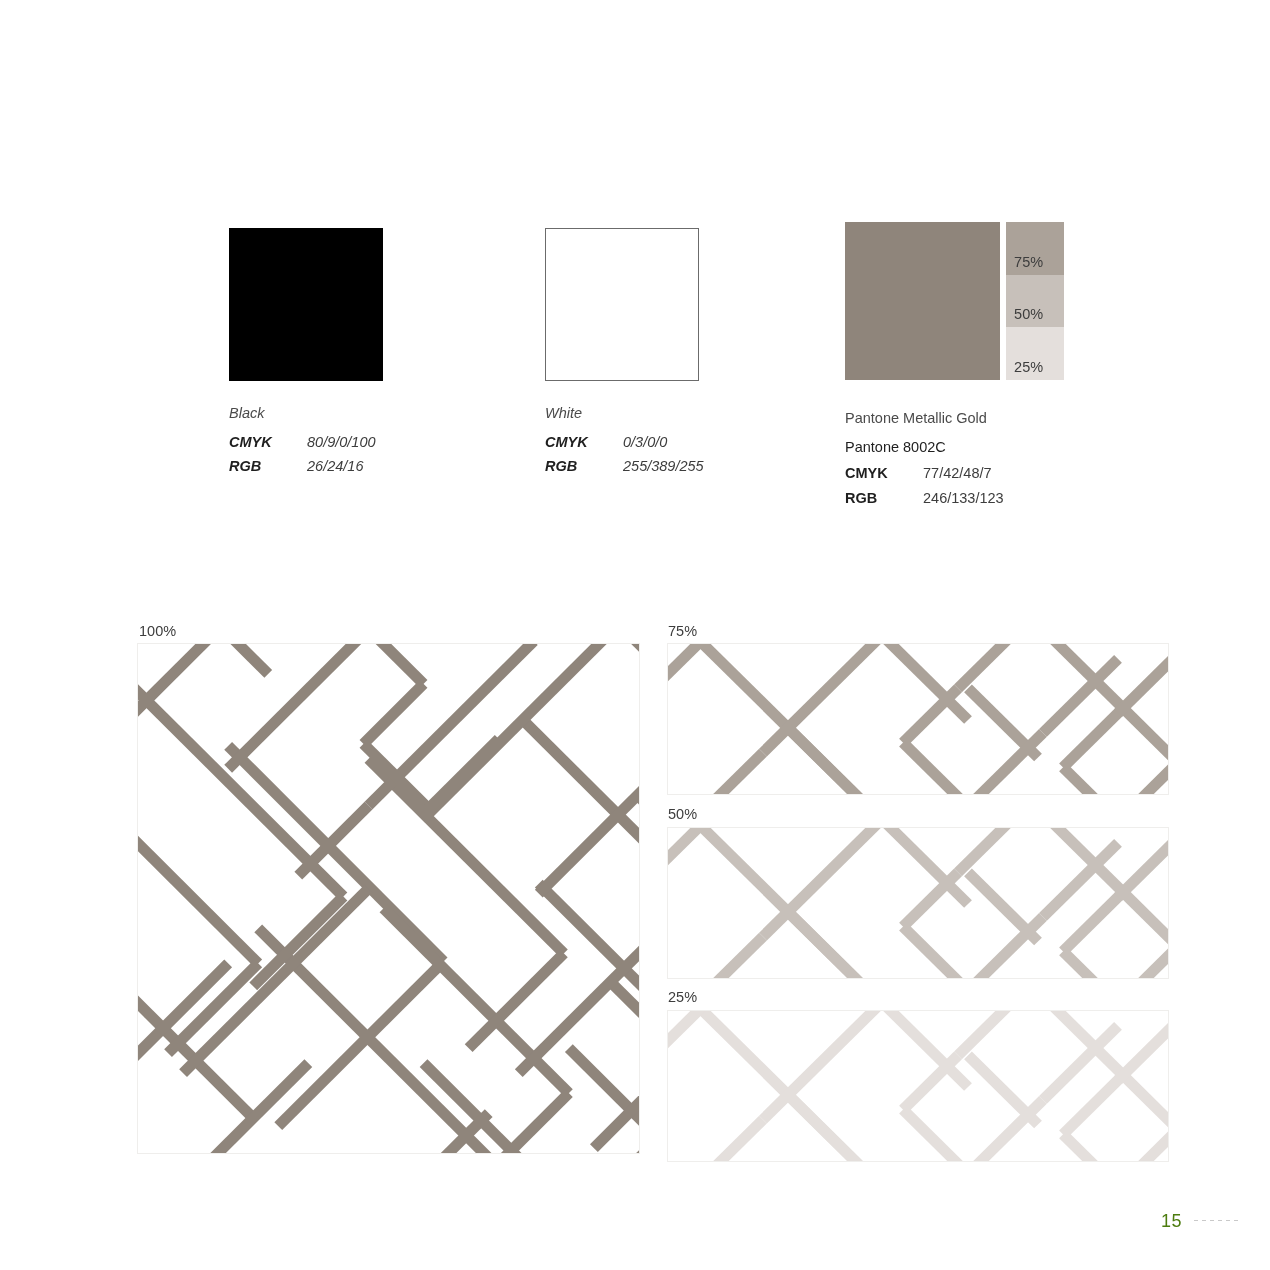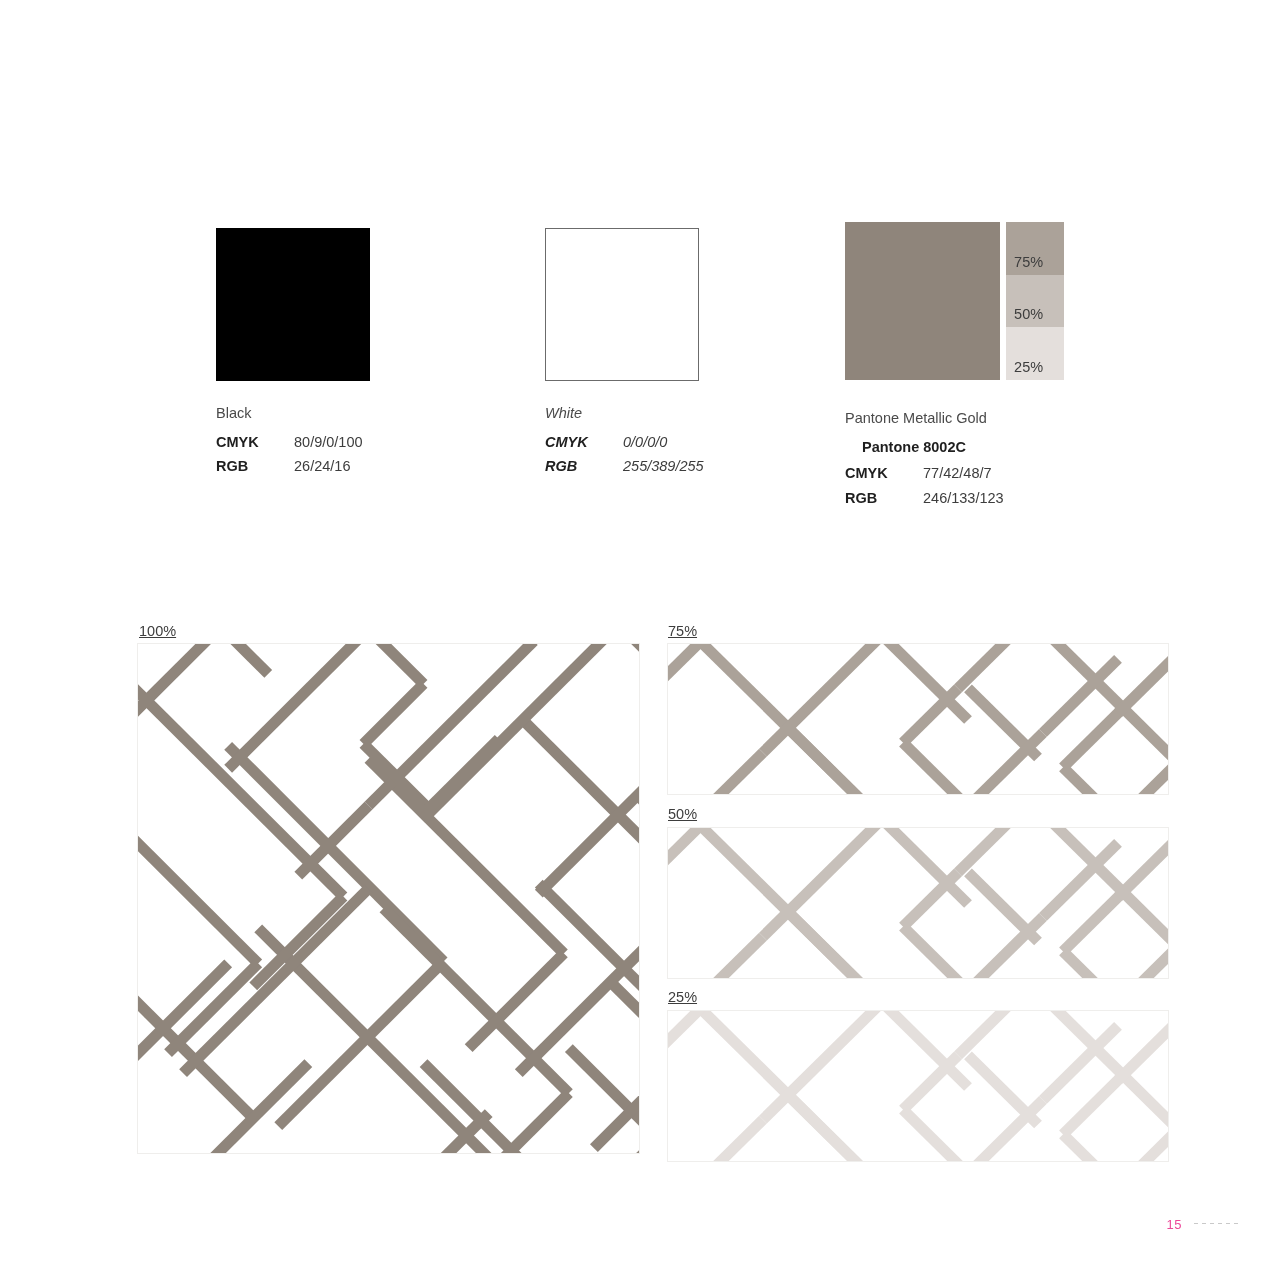--- a/index.html
+++ b/index.html
@@ -13,21 +13,21 @@
     position: relative;
     font-family: "Liberation Sans", sans-serif;
     color: #3a3a3a;
     overflow: hidden;
   }
 
   
   .swatch-row { position: absolute; left: 0; top: 0; width: 1270px; height: 520px; }
 
   .swatch-group { position: absolute; }
-  #group-black { left: 216px; top: 228px; }
+  #group-black { left: 229px; top: 228px; font-style: italic; }
   #group-white { left: 545px; top: 228px; font-style: italic; }
   #group-gold  { left: 845px; top: 222px; }
 
   .chip {
     width: 154px;
     height: 153px;
     box-sizing: border-box;
   }
   .chip-black { background: #000000; }
   .chip-white { background: #ffffff; border: 1px solid #6b6b6b; }
@@ -53,34 +53,33 @@
     font-size: 14.5px;
     color: #3d3d3d;
     letter-spacing: .1px;
   }
   .tint-75 { background: #aba299; }
   .tint-50 { background: #c7c0ba; }
   .tint-25 { background: #e4dfdc; }
 
   .meta { margin-top: 20px; font-size: 14.5px; line-height: 24.5px; color: #3d3d3d; }
   .meta .name { color: #4a4a4a; margin-bottom: 4px; }
-  .meta .pantone { font-weight: bold; color: #1f1f1f; margin-bottom: 2px; margin-left: 17px; }
+  .meta .pantone { font-weight: normal; color: #1f1f1f; margin-bottom: 2px; }
   .meta .row { display: flex; }
   .meta .row .k { font-weight: bold; color: #1f1f1f; width: 78px; flex: 0 0 78px; }
   .meta .row .v { color: #3d3d3d; }
 
   #group-gold .meta { margin-top: 26px; }
   #group-gold .meta .row .k { width: 78px; flex: 0 0 78px; }
 
   
   .pattern-label {
     position: absolute;
     font-size: 14.5px;
     color: #3d3d3d;
-    text-decoration: underline;
   }
 
   .pattern-box {
     position: absolute;
     background: #ffffff;
     border: 1px solid #efeeec;
     box-sizing: border-box;
     overflow: hidden;
   }
   .pattern-box svg { display: block; width: 100%; height: 100%; }
@@ -90,21 +89,21 @@
   #pattern-50  { left: 667px; top: 827px; width: 502px; height: 152px; }
   #pattern-25  { left: 667px; top: 1010px; width: 502px; height: 152px; }
 
   #label-100 { left: 139px; top: 623px; }
   #label-75  { left: 668px; top: 623px; }
   #label-50  { left: 668px; top: 806px; }
   #label-25  { left: 668px; top: 989px; }
 
   
   .footer { position: absolute; right: 28px; bottom: 38px; display: flex; align-items: center; }
-  .folio { font-size: 13px; color: #ec4899; letter-spacing: .5px; }
+  .folio { font-size: 18px; color: #4d7c0f; letter-spacing: .5px; }
   .rule {
     width: 48px;
     height: 1px;
     margin-left: 12px;
     margin-bottom: 2px;
     background-image: linear-gradient(to right, #c9c9c9 0 4px, transparent 4px 8px);
     background-size: 8px 1px;
     background-repeat: repeat-x;
   }
 </style>
@@ -127,21 +126,21 @@
       </div>
     </div>
   </div>
 
   <div class="swatch-group" id="group-white">
     <div class="chip chip-white"></div>
     <div class="meta">
       <div class="name">White</div>
       <div class="row">
         <span class="k">CMYK</span>
-        <span class="v">0/0/0/0</span>
+        <span class="v">0/3/0/0</span>
       </div>
       <div class="row">
         <span class="k">RGB</span>
         <span class="v">255/389/255</span>
       </div>
     </div>
   </div>
 
   <div class="swatch-group" id="group-gold">
     <div class="gold-chip-wrap">

